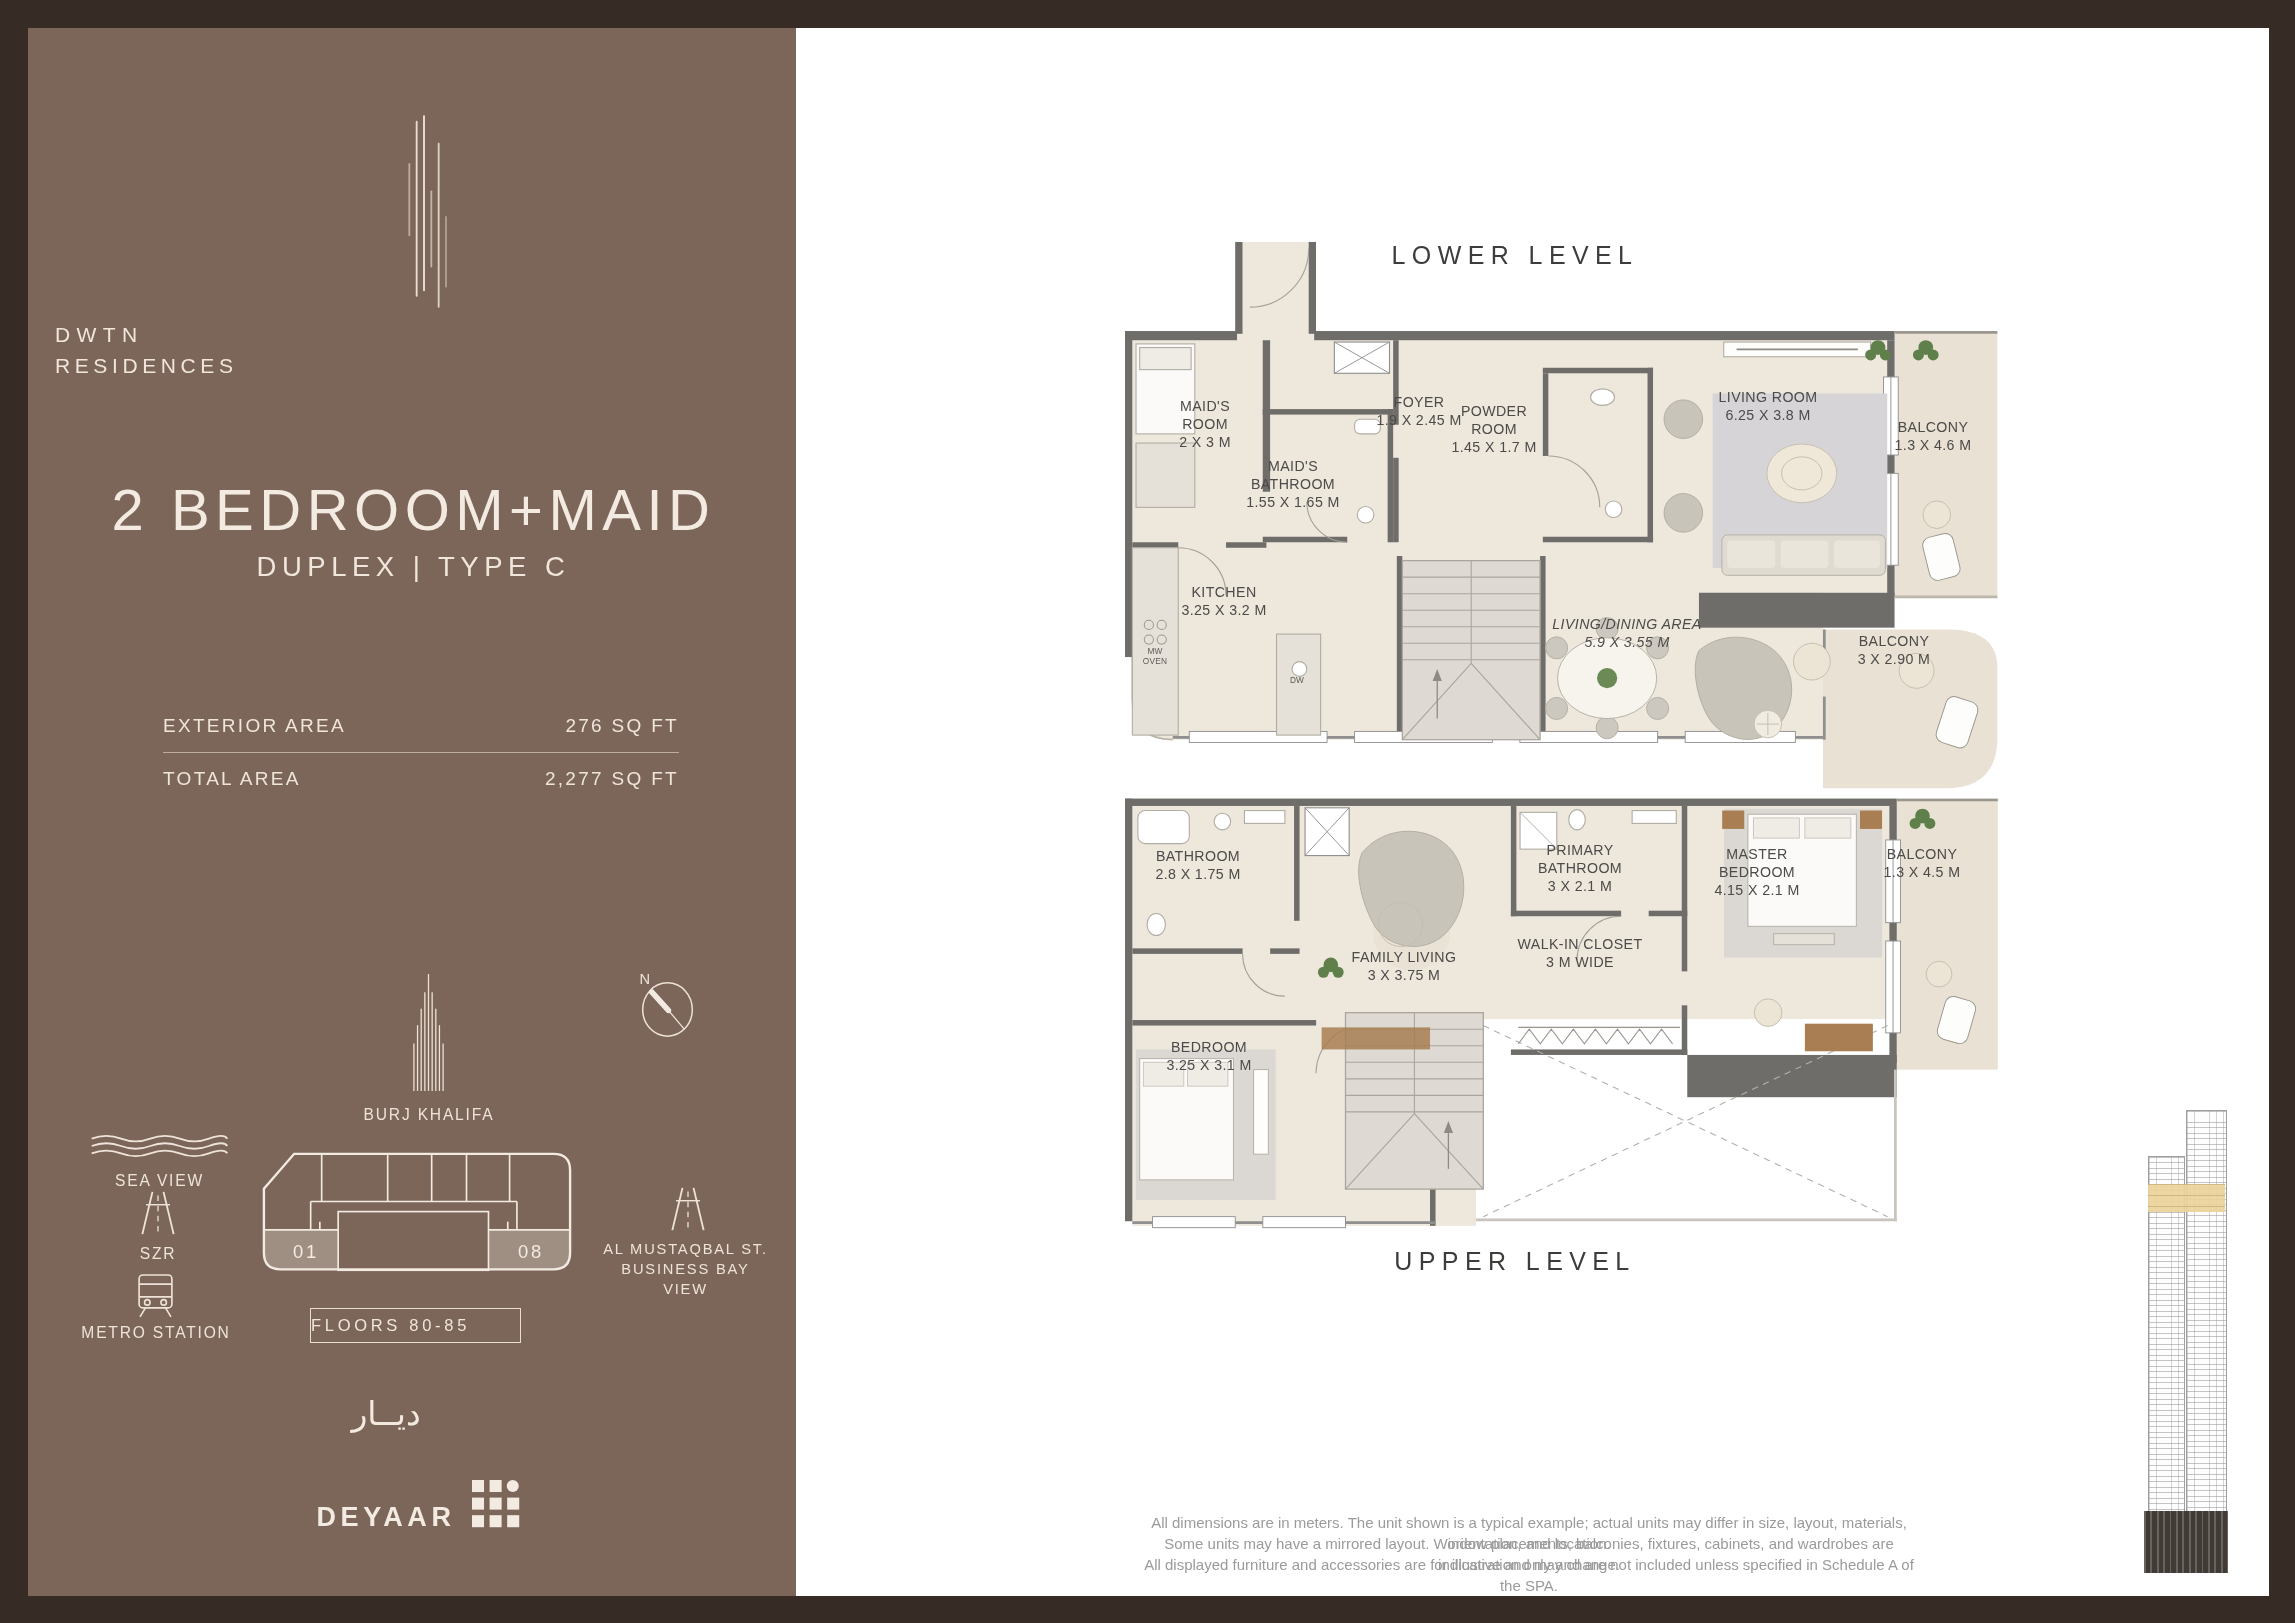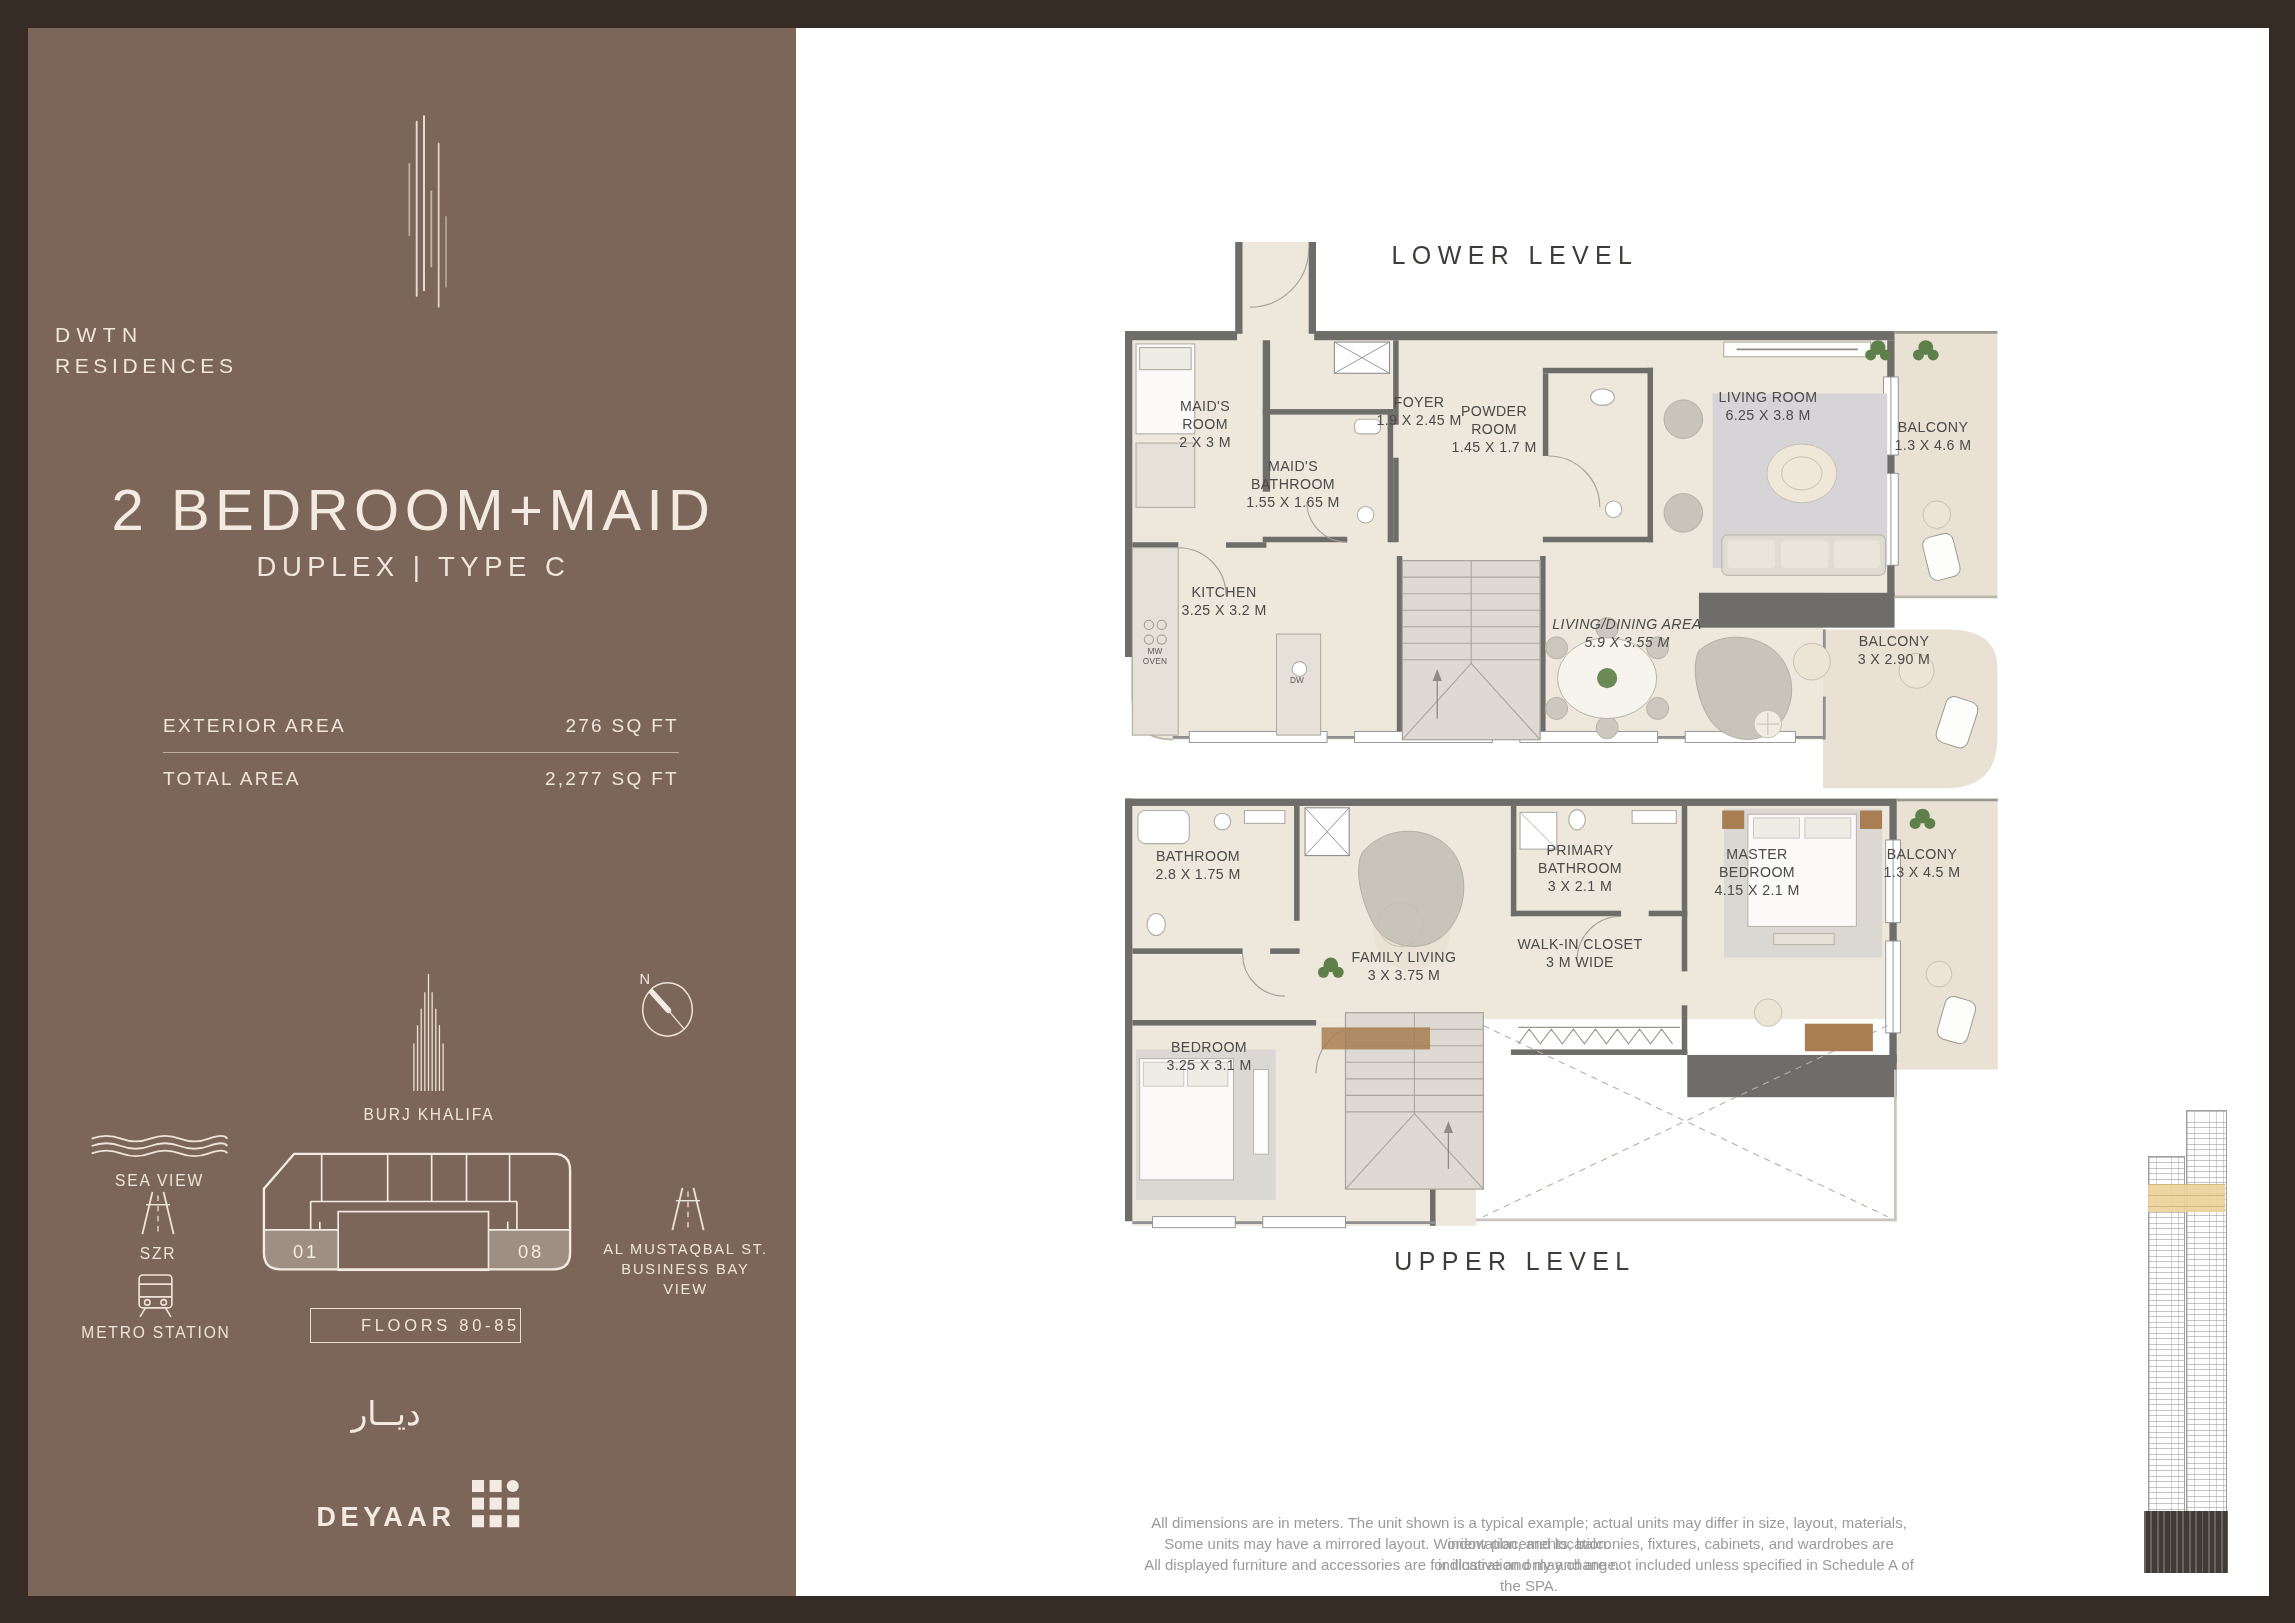--- a/index.html
+++ b/index.html
@@ -13,21 +13,21 @@
   .brand{position:absolute;left:55px;width:735px;text-align:left;color:#f0e6db;letter-spacing:6.4px;font-size:21px;font-weight:400;}
   .title{position:absolute;left:37px;width:753px;text-align:center;color:#f3eae1;font-size:58px;font-weight:300;letter-spacing:5.5px;white-space:nowrap;}
   .subtitle{position:absolute;left:37px;width:753px;text-align:center;color:#f0e6db;font-size:27.5px;font-weight:300;letter-spacing:5.5px;}
   .areatable{position:absolute;left:163px;top:700px;width:516px;}
   .arearow{display:flex;justify-content:space-between;align-items:center;height:52px;border-bottom:1.4px solid rgba(240,230,220,.55);}
   .arearow:last-child{border-bottom:none;}
   .arearow .lbl,.arearow .val{color:#efe5da;font-size:19px;letter-spacing:2.3px;font-weight:300;}
   .iconlabel{position:absolute;text-align:center;color:#eee3d8;font-size:15.6px;letter-spacing:1.8px;font-weight:300;white-space:pre-line;line-height:1.35;}
   .keyunit{position:absolute;color:#f3eae1;font-size:18.4px;letter-spacing:2.8px;transform:translate(-50%,-50%);}
   .floorsbadge{position:absolute;left:310px;top:1308px;width:209px;height:33px;border:1.4px solid #e9ddd1;
-    color:#f0e6db;font-size:16.5px;letter-spacing:3.7px;text-align:right;line-height:33px;font-weight:300;}
+    color:#f0e6db;font-size:16.5px;letter-spacing:3.7px;text-align:left;line-height:33px;font-weight:300;}
   .leveltitle{position:absolute;left:1102px;width:826px;text-align:center;color:#3d3c3b;font-size:25px;letter-spacing:6.4px;font-weight:400;}
   .rlabel{position:absolute;transform:translate(-50%,-50%);text-align:center;font-size:14.2px;line-height:1.28;
     color:#4c4b49;letter-spacing:0.4px;white-space:pre-line;font-weight:400;}
   .alabel{position:absolute;transform:translate(-50%,-50%);text-align:center;font-size:8.3px;line-height:1.15;
     color:#5c5b58;letter-spacing:0.2px;white-space:pre-line;}
   .disc{position:absolute;left:1134px;width:790px;text-align:center;color:#9b9b9b;font-size:15px;line-height:21px;}
   .logoarabic{position:absolute;left:309px;top:1397px;width:154px;text-align:center;color:#f3eae1;font-size:33px;line-height:33px;}
   .logolatin{position:absolute;left:309px;top:1502px;width:154px;text-align:center;color:#f3eae1;font-size:27px;letter-spacing:4.6px;font-weight:700;}
   .tower{position:absolute;background:#fdfdfd;border:0.9px solid #9f9f9f;
     background-image:repeating-linear-gradient(to bottom,rgba(150,150,150,.55) 0 0.9px,transparent 0.9px 5.5px),

